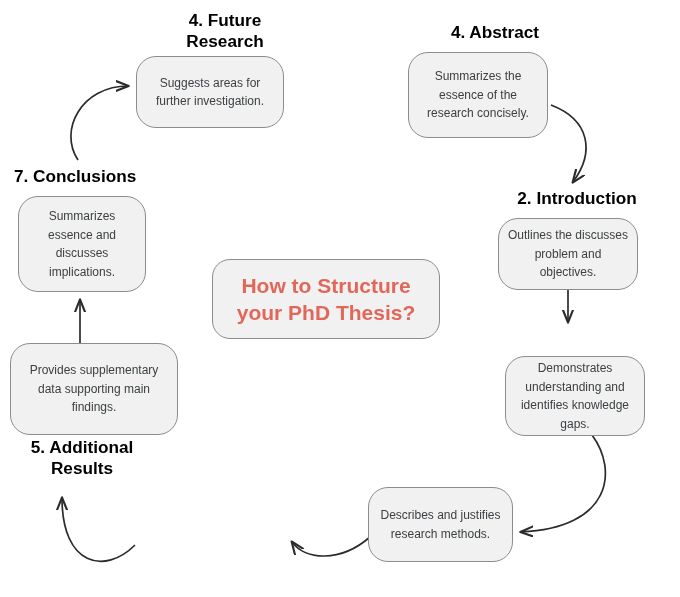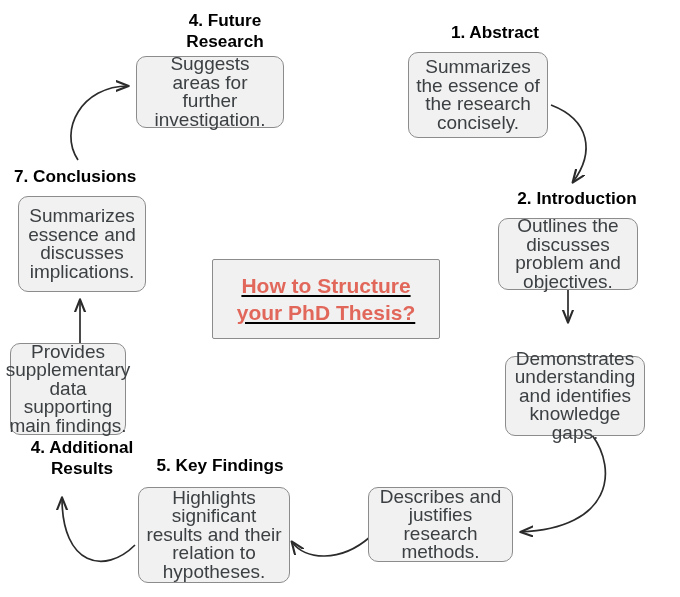--- a/index.html
+++ b/index.html
@@ -24,23 +24,23 @@
     top: 0;
     width: 680px;
     height: 597px;
     pointer-events: none;
   }
   .node {
     position: absolute;
     box-sizing: border-box;
     background: #f1f1f1;
     border: 1.6px solid #8c8c8c;
-    border-radius: 10px;
+    border-radius: 20px;
     color: #3c4043;
-    font-size: 19px;
+    font-size: 12px;
     line-height: 18.5px;
     text-align: center;
     display: flex;
     align-items: center;
     justify-content: center;
     padding: 5px 7px;
     z-index: 2;
   }
   .node-label {
     position: absolute;
@@ -49,27 +49,26 @@
     line-height: 21px;
     color: #000000;
     white-space: pre-line;
     z-index: 3;
   }
   .center-box {
     position: absolute;
     box-sizing: border-box;
     background: #f1f1f1;
     border: 1.8px solid #8c8c8c;
-    border-radius: 2px;
+    border-radius: 18px;
     display: flex;
     align-items: center;
     justify-content: center;
     text-align: center;
     z-index: 2;
-    text-decoration: underline;
   }
   .center-title {
     font-weight: bold;
     font-size: 21px;
     line-height: 27px;
     color: #e2675b;
     white-space: pre-line;
   }
 </style>
 </head>
@@ -92,47 +91,43 @@
 
     <path d="M370,537 C340,563 305,560 292,542" fill="none" stroke="#2b2b2b" stroke-width="1.7" marker-end="url(#ah)"></path>
 
     <path d="M135,545 C105,575 62,566 62,498" fill="none" stroke="#2b2b2b" stroke-width="1.7" marker-end="url(#ah)"></path>
 
     <path d="M80,343 L80,300" fill="none" stroke="#2b2b2b" stroke-width="1.7" marker-end="url(#ah)"></path>
 
     <path d="M78,160 C58,130 82,86 128,86" fill="none" stroke="#2b2b2b" stroke-width="1.7" marker-end="url(#ah)"></path>
   </svg>
 
-  <div class="node-label" style="left:420px; top:22px; width:150px; text-align:center;">1. Abstract</div>
+  <div class="node-label" style="left:420px; top:22px; width:150px; text-align:center;">4. Abstract</div>
   <div class="node" style="left:408px; top:52px; width:140px; height:86px;justify-content:center;">
     <span>Summarizes the essence of the research concisely.</span>
   </div>
 
   <div class="node-label" style="left:492px; top:188px; width:170px; text-align:center;">2. Introduction</div>
   <div class="node" style="left:498px; top:218px; width:140px; height:72px;">
     <span>Outlines the discusses problem and objectives.</span>
   </div>
 
   <div class="node" style="left:505px; top:356px; width:140px; height:80px;">
     <span>Demonstrates understanding and identifies knowledge gaps.</span>
   </div>
 
   <div class="node" style="left:368px; top:487px; width:145px; height:75px;text-align:center;">
     <span>Describes and justifies research methods.</span>
   </div>
 
-  <div class="node-label" style="left:140px; top:455px; width:160px; text-align:center;">5. Key Findings</div>
-  <div class="node" style="left:138px; top:487px; width:152px; height:96px;">
-    <span>Highlights significant results and their relation to hypotheses.</span>
-  </div>
 
-  <div class="node" style="left:10px; top:343px; width:116px; height:92px;">
+  <div class="node" style="left:10px; top:343px; width:168px; height:92px;">
     <span>Provides supplementary data supporting main findings.</span>
   </div>
-  <div class="node-label" style="left:16px; top:437px; width:132px; text-align:center;">4. Additional
+  <div class="node-label" style="left:16px; top:437px; width:132px; text-align:center;">5. Additional
 Results</div>
 
   <div class="node-label" style="left:14px; top:166px; width:160px; text-align:left;">7. Conclusions</div>
   <div class="node" style="left:18px; top:196px; width:128px; height:96px;">
     <span>Summarizes essence and discusses implications.</span>
   </div>
 
   <div class="node-label" style="left:150px; top:10px; width:150px; text-align:center;">4. Future
 Research</div>
   <div class="node" style="left:136px; top:56px; width:148px; height:72px;">

